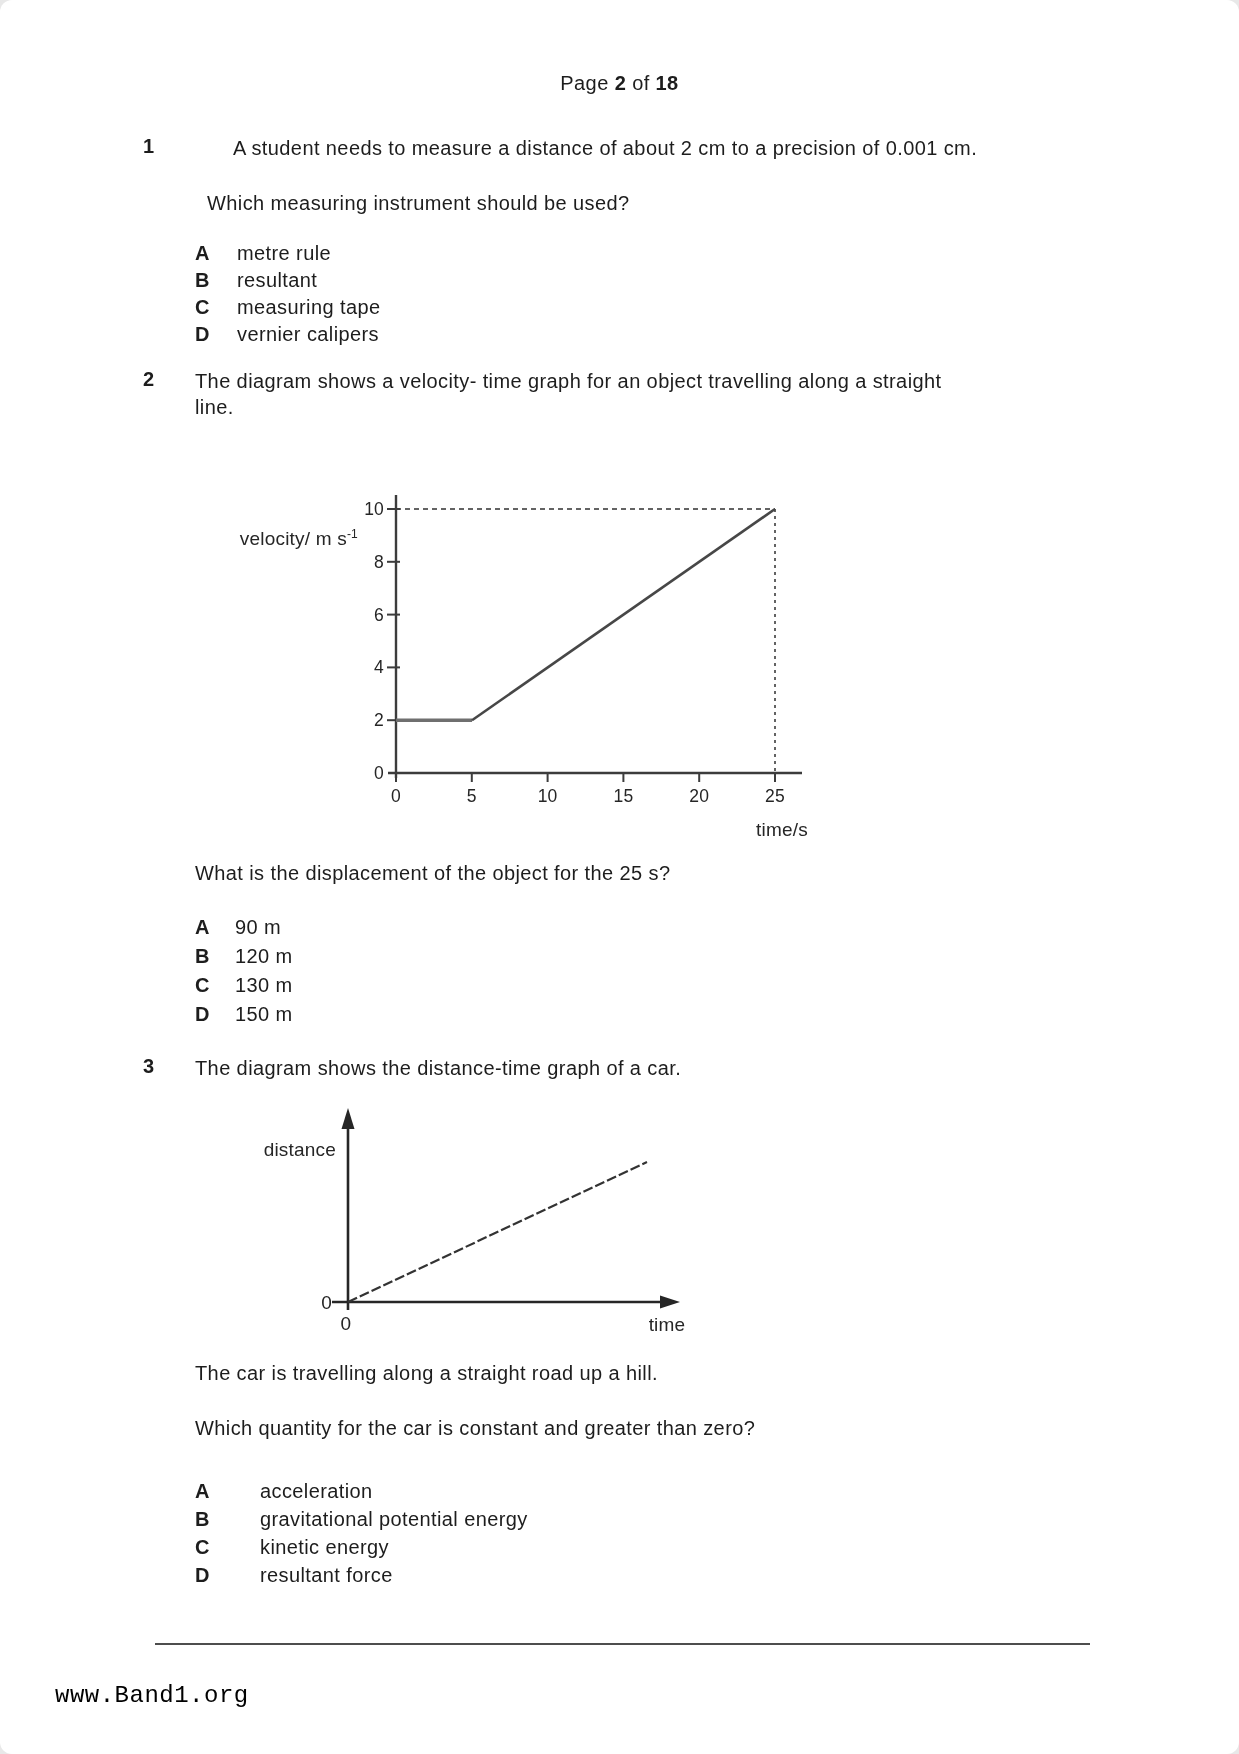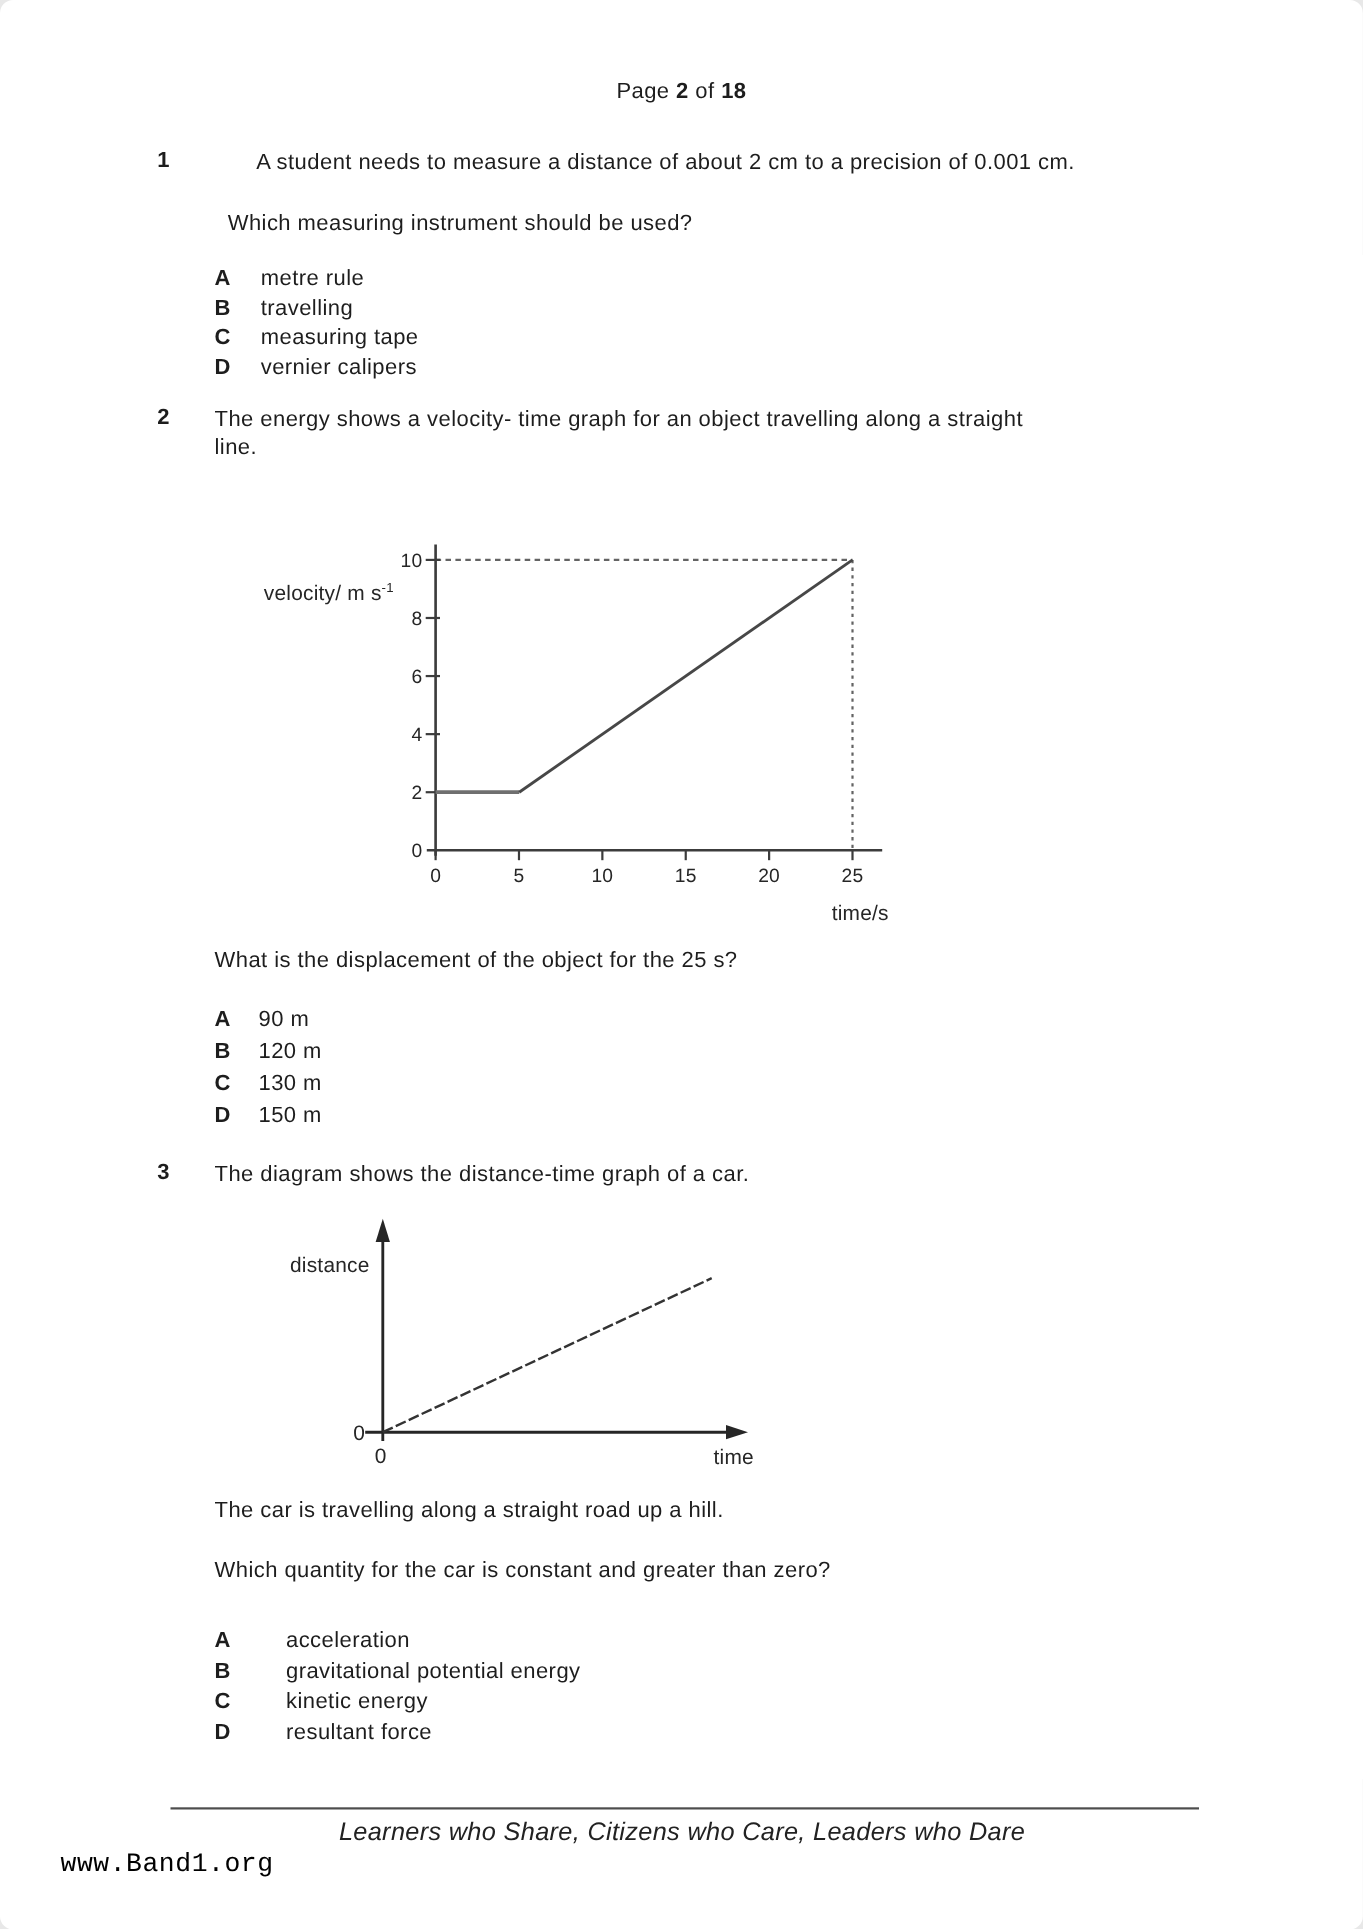--- a/index.html
+++ b/index.html
@@ -43,35 +43,35 @@
     <div>A student needs to measure a distance of about 2 cm to a precision of 0.001 cm.</div>
   </div>
   <div class="qbody" style="top:190px;width:820px;margin-left:12px;">Which measuring instrument should be used?</div>
   <div class="options o1" style="top:242px;">
     <div class="opt">
       <span class="letter">A</span>
       <span>metre rule</span>
     </div>
     <div class="opt">
       <span class="letter">B</span>
-      <span>travelling</span>
+      <span>resultant</span>
     </div>
     <div class="opt">
       <span class="letter">C</span>
       <span>measuring tape</span>
     </div>
     <div class="opt">
       <span class="letter">D</span>
       <span>vernier calipers</span>
     </div>
   </div>
 
   <div class="qnum" style="top:368px;">2</div>
   <div class="qbody" style="top:368px;width:830px;">
-    <div>The energy shows a velocity- time graph for an object travelling along a straight</div>
+    <div>The diagram shows a velocity- time graph for an object travelling along a straight</div>
     <div>line.</div>
   </div>
 
   <div class="abs" style="left:210px;top:440px;">
     <svg width="600" height="410" viewBox="0 0 600 410">
 
       <line x1="186" y1="69" x2="565" y2="69" stroke="#636363" stroke-width="2" stroke-dasharray="5 4"></line>
       <line x1="565" y1="69" x2="565" y2="333" stroke="#636363" stroke-width="2" stroke-dasharray="3 4"></line>
 
       <line x1="186" y1="55" x2="186" y2="338" stroke="#3c3c3c" stroke-width="2.4"></line>
@@ -169,16 +169,15 @@
       <span class="letter">C</span>
       <span>kinetic energy</span>
     </div>
     <div class="opt">
       <span class="letter">D</span>
       <span>resultant force</span>
     </div>
   </div>
 
   <div class="abs footer-line" style="left:155px;top:1643px;width:935px;"></div>
-  <div class="abs motto" style="left:140px;top:1652px;width:960px;text-align:center;">Learners who Share, Citizens who Care, Leaders who Dare</div>
   <div class="abs site" style="left:55px;top:1682px;">www.Band1.org</div>
 
 </div>
 
 </body></html>

